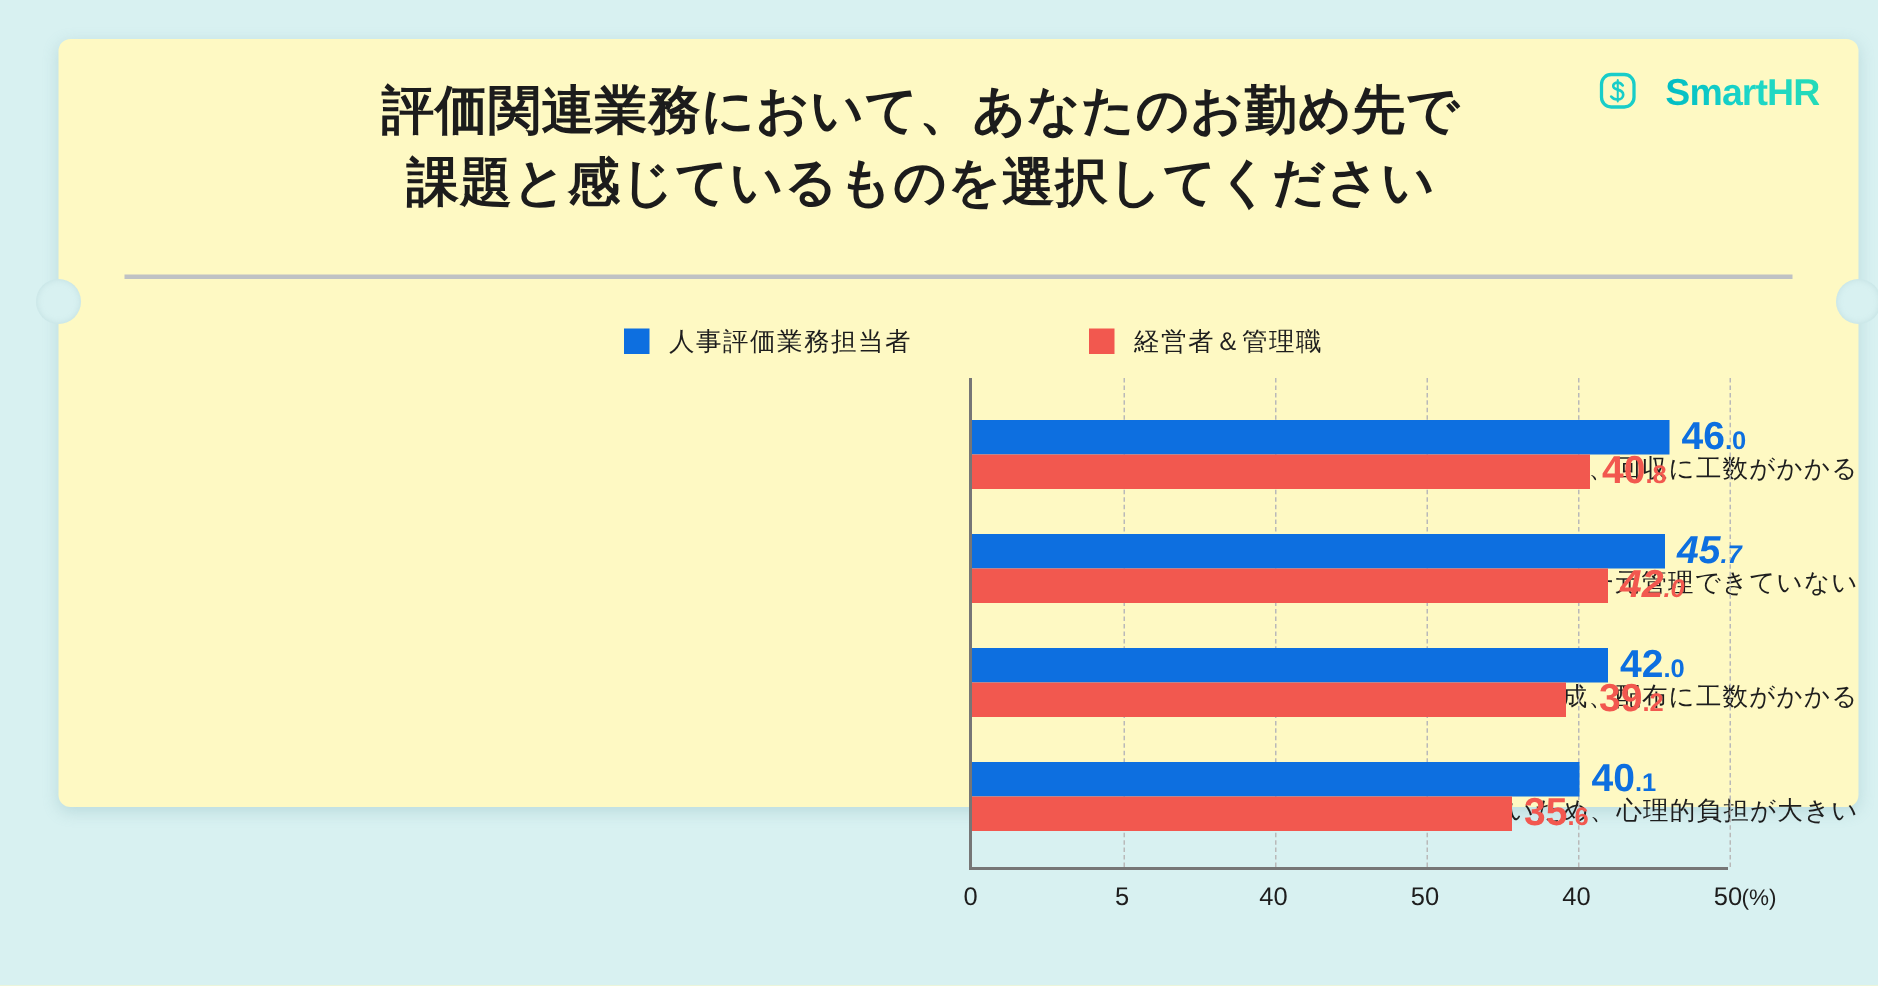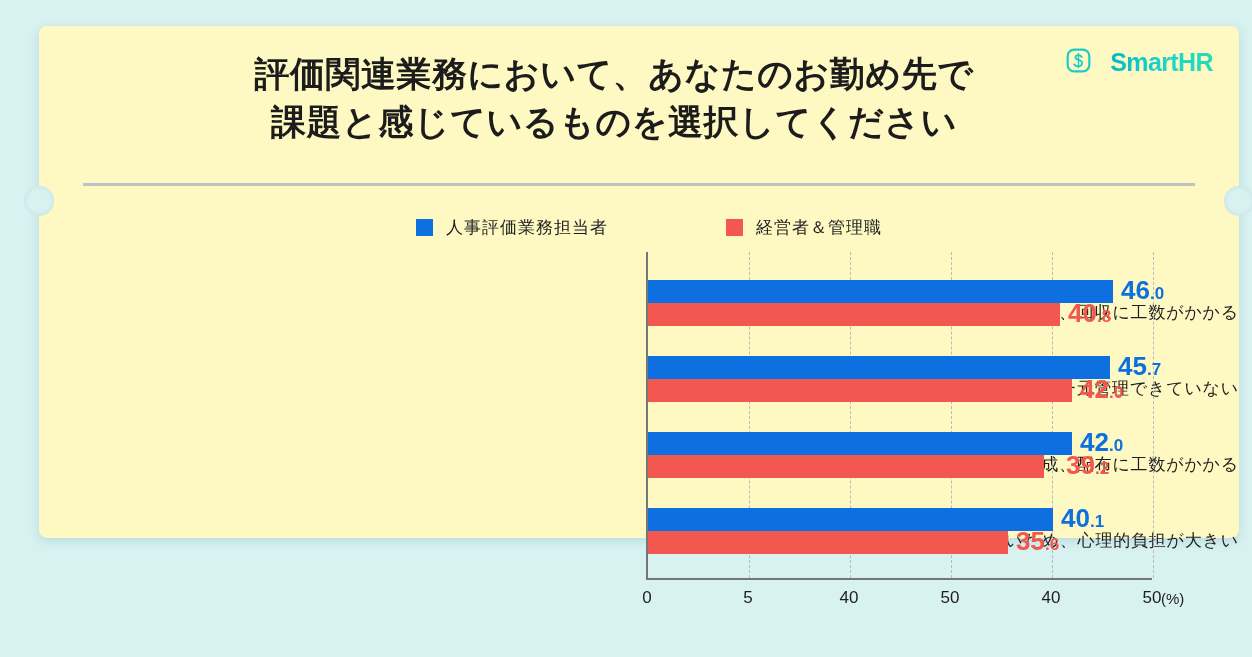--- a/index.html
+++ b/index.html
@@ -204,21 +204,21 @@
       <div class="gridline" style="left:404px;"></div>
       <div class="gridline" style="left:505px;"></div>
 
       <div class="group" style="top:28px; height:46px;">
         <div class="bar blue" style="width:465px;"></div>
         <div class="bar red" style="width:412px;"></div>
         <div class="valuelab blue" style="left:465px;"><span class="int">46</span><span class="dec">.0</span></div>
         <div class="valuelab red" style="left:412px;"><span class="int">40</span><span class="dec">.8</span></div>
       </div>
 
-      <div class="group" style="top:104px; height:46px;">
+      <div class="group" style="top:104px; height:46px;font-style:italic;">
         <div class="bar blue" style="width:462px;"></div>
         <div class="bar red" style="width:424px;"></div>
         <div class="valuelab blue" style="left:462px;"><span class="int">45</span><span class="dec">.7</span></div>
         <div class="valuelab red" style="left:424px;"><span class="int">42</span><span class="dec">.0</span></div>
       </div>
 
       <div class="group" style="top:180px; height:46px;">
         <div class="bar blue" style="width:424px;"></div>
         <div class="bar red" style="width:396px;"></div>
         <div class="valuelab blue" style="left:424px;"><span class="int">42</span><span class="dec">.0</span></div>

